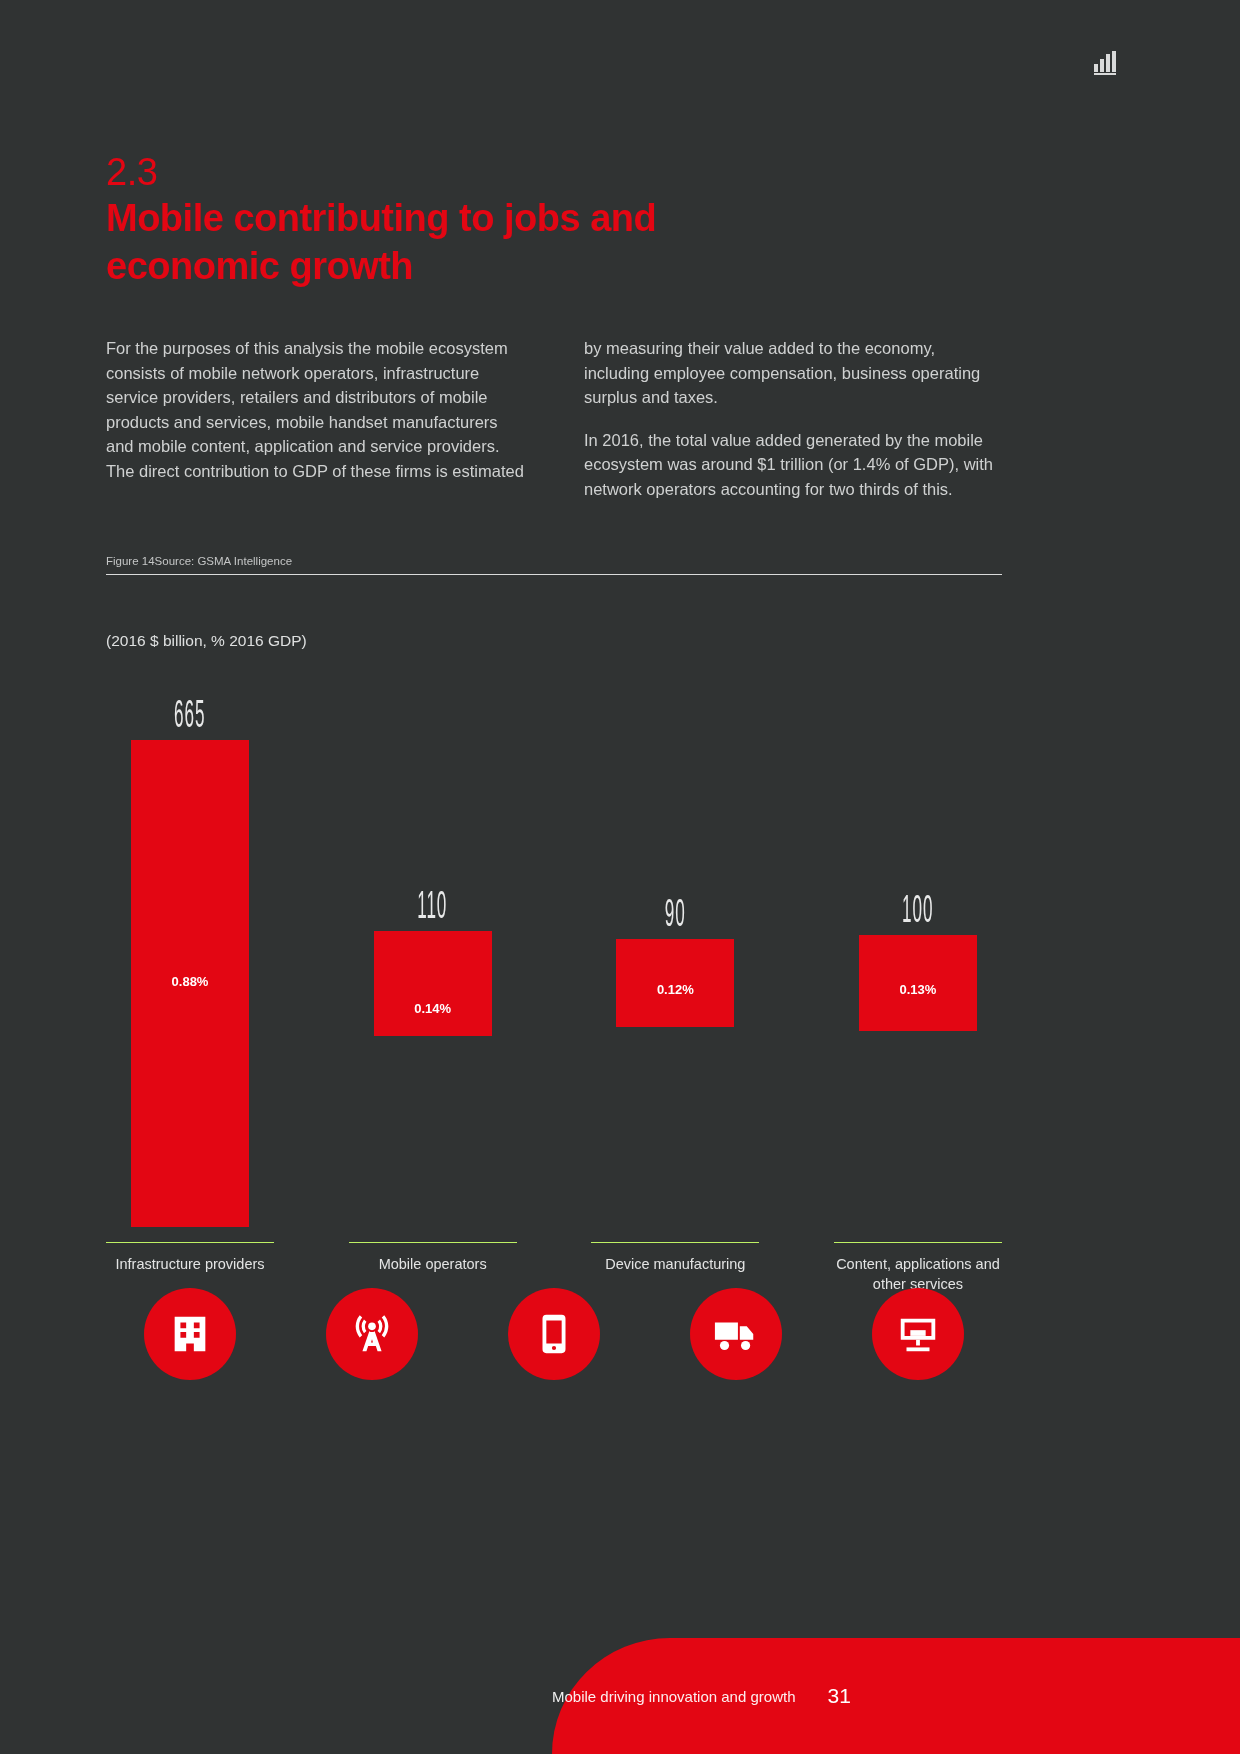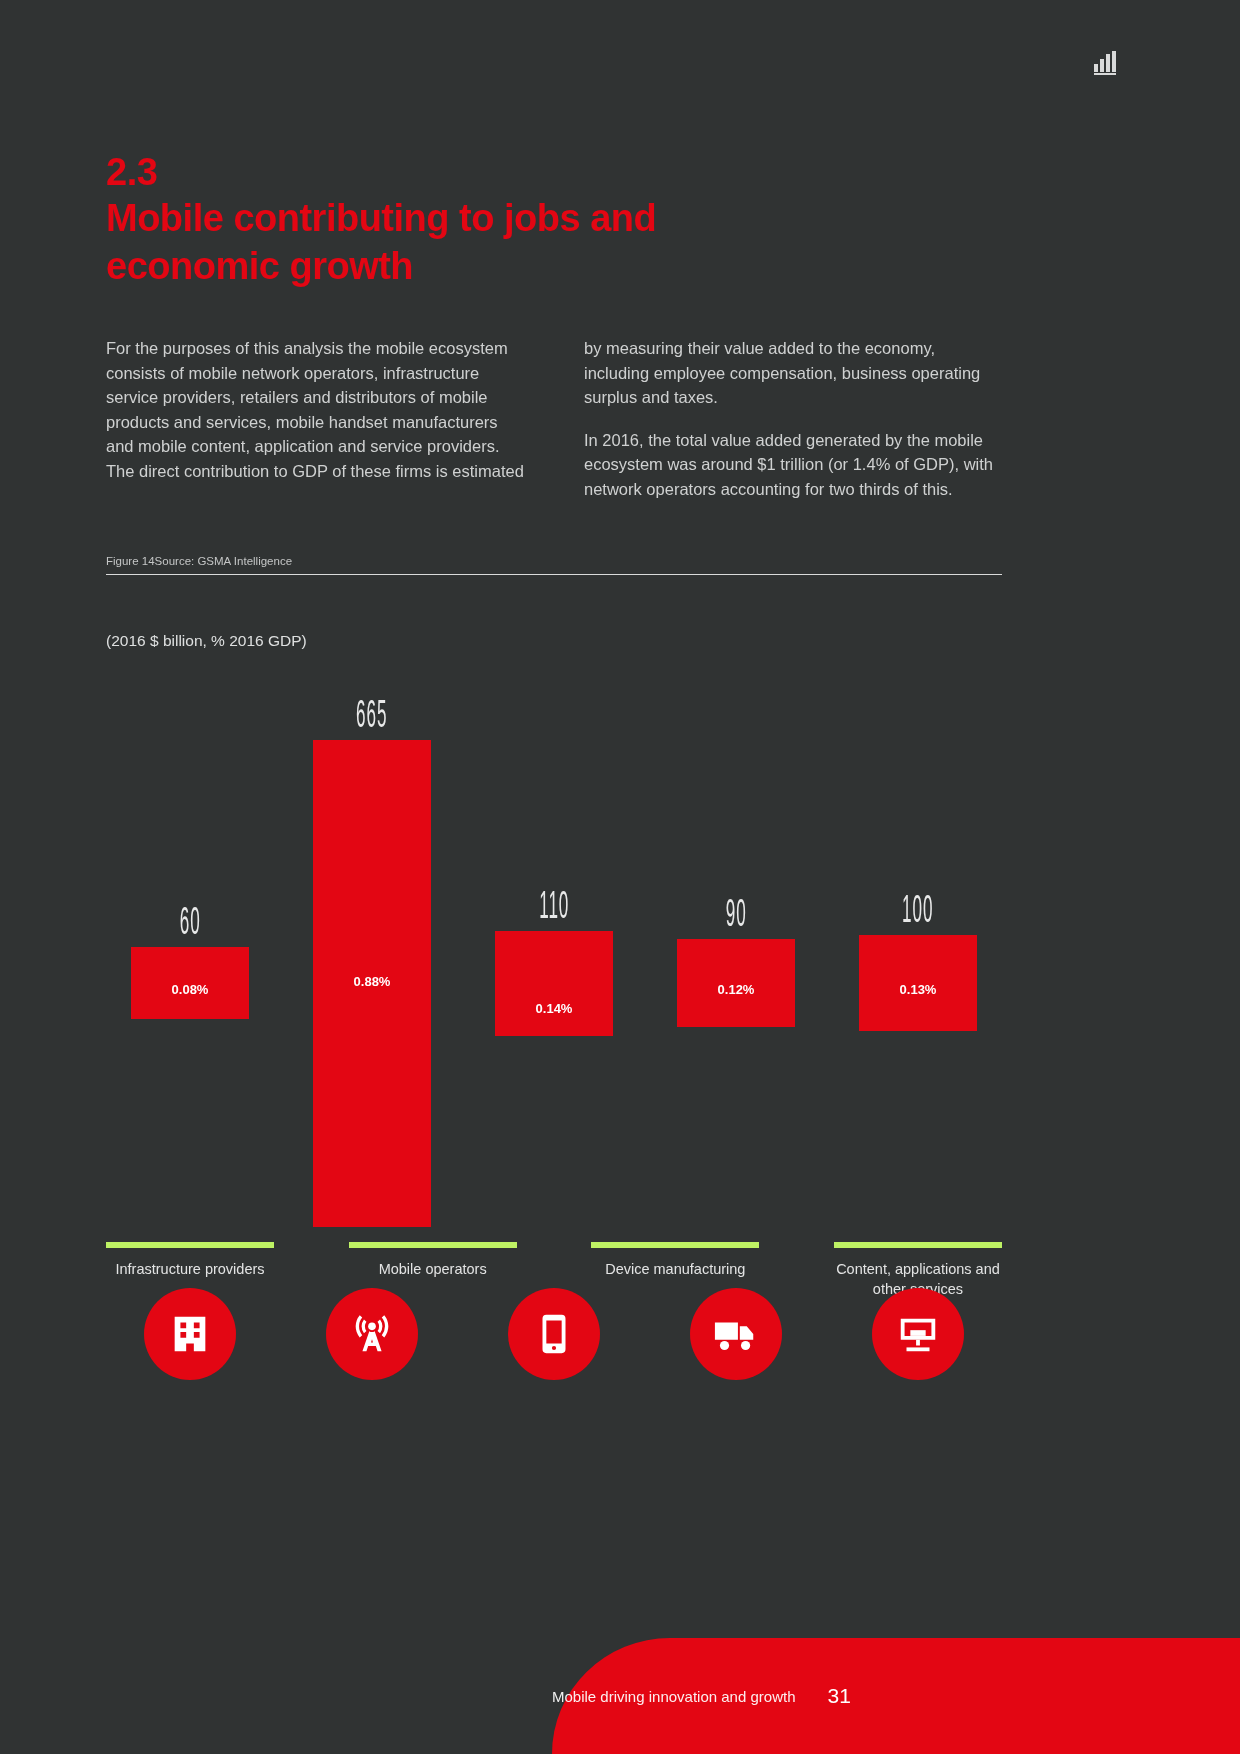--- a/index.html
+++ b/index.html
@@ -32,21 +32,21 @@
   
   .section-head {
     position: absolute;
     left: 106px;
     top: 150px;
     width: 700px;
   }
   .section-num {
     color: #E30613;
     font-size: 38px;
-    font-weight: bold;
+    font-weight: normal;
     line-height: 44px;
     letter-spacing: -0.5px;
   }
   .section-title {
     color: #E30613;
     font-size: 38px;
     font-weight: bold;
     line-height: 48px;
     letter-spacing: -0.5px;
     max-width: 660px;
@@ -153,21 +153,21 @@
   .cats {
     position: absolute;
     left: 106px;
     top: 1242px;
     width: 896px;
     display: flex;
     justify-content: space-between;
   }
   .cat {
     width: 168px;
-    border-top: 6px solid #bef264;
+    border-top: 1px solid #bef264;
     padding-top: 11px;
     text-align: center;
     color: #E3E4E4;
     font-size: 14.5px;
     line-height: 20px;
   }
 
   
   .icons {
     position: absolute;
@@ -251,26 +251,20 @@
 
   <div class="fig-meta">
     <span>Figure 14</span>
     <span>Source: GSMA Intelligence</span>
   </div>
 
   <div class="fig-sub">(2016 $ billion, % 2016 GDP)</div>
 
   <div class="chart">
 
-    <div class="bar-col">
-      <div class="bar-value">60</div>
-      <div class="bar" style="height:72px">
-        <span class="bar-pct">0.08%</span>
-      </div>
-    </div>
 
     <div class="bar-col">
       <div class="bar-value">665</div>
       <div class="bar" style="height:487px">
         <span class="bar-pct" style="margin-bottom:238px">0.88%</span>
       </div>
     </div>
 
     <div class="bar-col">
       <div class="bar-value">110</div>

